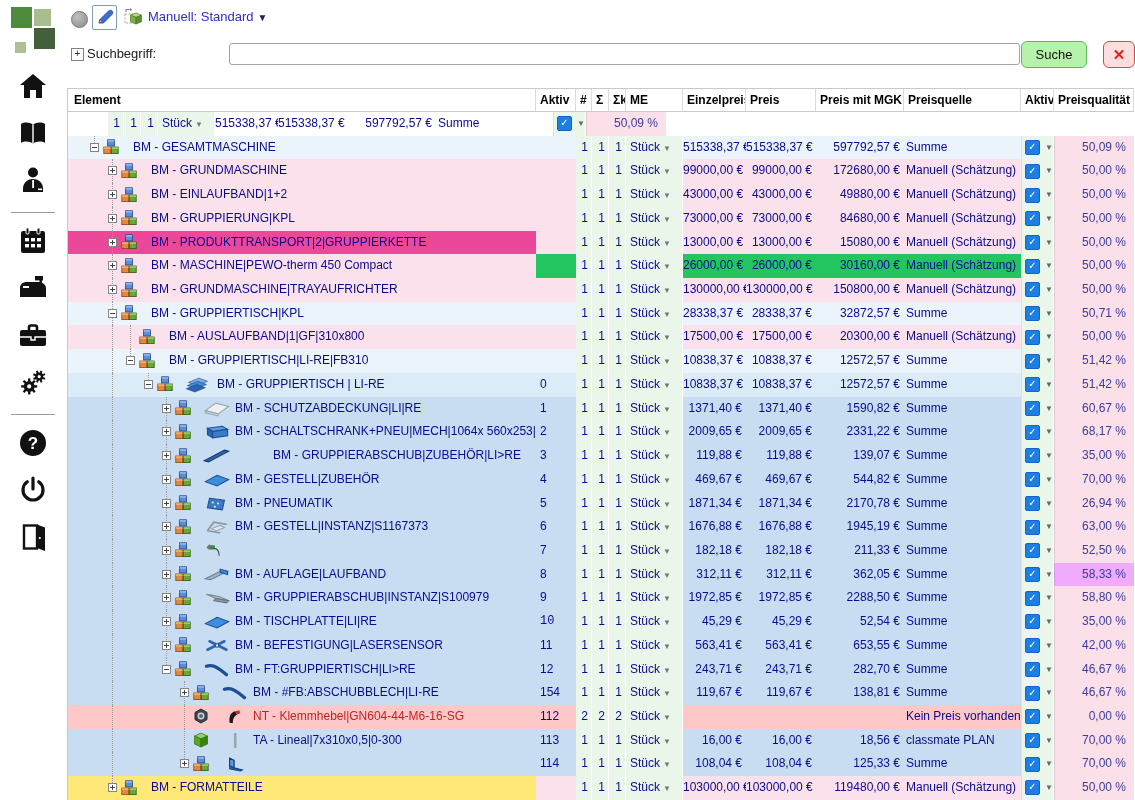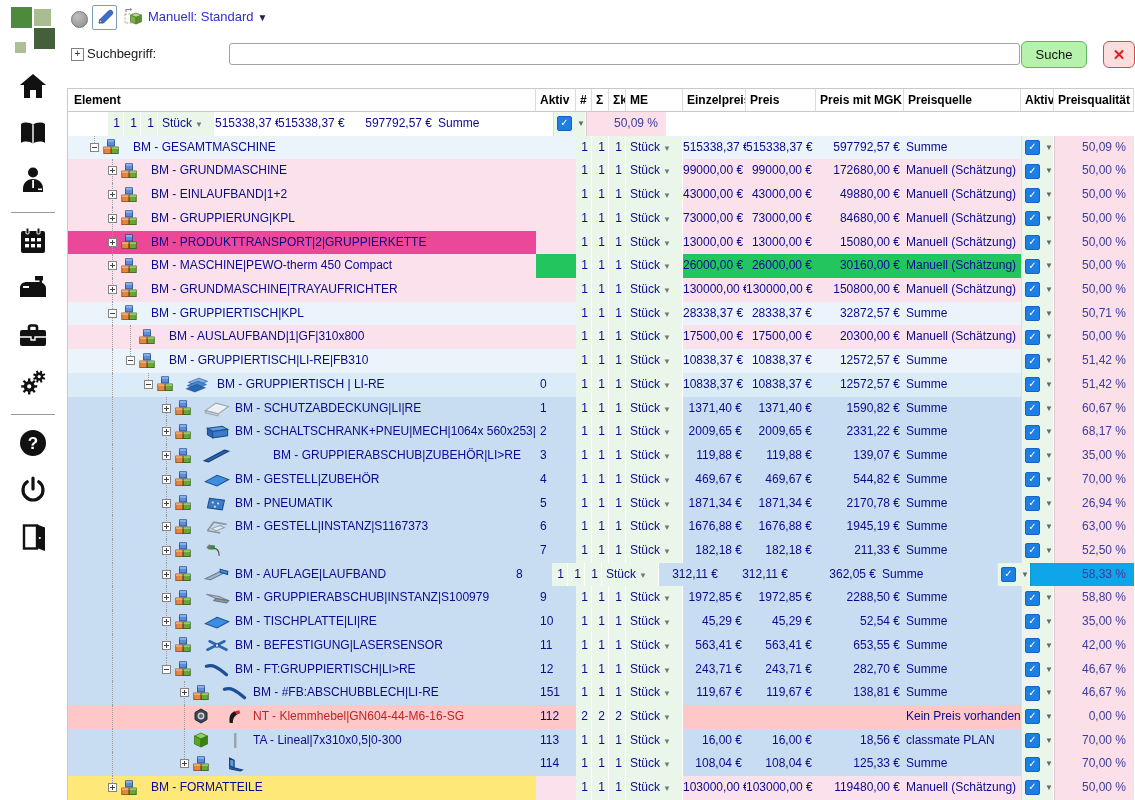--- a/index.html
+++ b/index.html
@@ -853,21 +853,21 @@
             <div class="c green num" style="width: 17px;">1</div>
             <div class="c green mecell" style="width: 57px;"><span>Stück</span><span class="mearrow">▼</span></div>
             <div class="c price" style="width: 63px;">312,11 €</div>
             <div class="c price" style="width: 70px;">312,11 €</div>
             <div class="c price" style="width: 88px;">362,05 €</div>
             <div class="c quelle" style="width: 117px;">Summe</div>
             <div class="c green aktiv" style="width: 33px;">
               <div class="cb">✓</div>
               <span class="cbarrow">▼</span>
             </div>
-            <div class="c pq" style="width: 104px; background: #0ea5e9;">58,33 %</div>
+            <div class="c pq" style="width: 80px; background: #f0abfc;">58,33 %</div>
           </div>
           <div class="grow" style="background: rgb(200, 221, 241);">
             <div class="c cel" style="background: rgb(200, 221, 241);">
               <div class="tline" style="left: 44px; top: 0px; height: 23.72px;"></div>
               <div class="tline" style="left: 98px; top: 0px; height: 23.72px;"></div>
               <div class="exp plus" style="left: 94px;"></div>
               <div class="ticon" style="left: 107px;"><svg viewBox="0 0 16 16">
                   <rect x="4.6" y="0.8" width="6.8" height="6.2" fill="#5b8dd9" stroke="#1f3f85" stroke-width="0.8"></rect>
                   <rect x="4.8" y="1" width="6.4" height="1.9" fill="#8ab0e8"></rect>
                   <rect x="0.8" y="8" width="6.8" height="6.6" fill="#e2873d" stroke="#8a4a16" stroke-width="0.8"></rect>
@@ -907,21 +907,21 @@
                   <rect x="0.8" y="8" width="6.8" height="6.6" fill="#e2873d" stroke="#8a4a16" stroke-width="0.8"></rect>
                   <rect x="1" y="8.2" width="6.4" height="1.8" fill="#eeab72"></rect>
                   <rect x="8.4" y="8" width="6.8" height="6.6" fill="#69a832" stroke="#2f5c14" stroke-width="0.8"></rect>
                   <rect x="8.6" y="8.2" width="6.4" height="1.8" fill="#9ac86e"></rect>
                 </svg></div>
               <div class="part" style="left: 135px;"><svg viewBox="0 0 26 16">
                   <polygon points="2,10 13,4 24,8 13,14" fill="#3d8de0" stroke="#1d4f94"></polygon>
                 </svg></div>
               <span class="ename" style="left: 167px; line-height: 23.72px;">BM - TISCHPLATTE|LI|RE</span>
             </div>
-            <div class="c lfdnr" style="width: 40px;">10</div>
+            <div class="c lfdnr" style="width: 40px; font-family: Liberation Mono, monospace;">10</div>
             <div class="c green num" style="width: 16px;">1</div>
             <div class="c green num" style="width: 17px;">1</div>
             <div class="c green num" style="width: 17px;">1</div>
             <div class="c green mecell" style="width: 57px;"><span>Stück</span><span class="mearrow">▼</span></div>
             <div class="c price" style="width: 63px;">45,29 €</div>
             <div class="c price" style="width: 70px;">45,29 €</div>
             <div class="c price" style="width: 88px;">52,54 €</div>
             <div class="c quelle" style="width: 117px;">Summe</div>
             <div class="c green aktiv" style="width: 33px;">
               <div class="cb">✓</div>
@@ -1007,21 +1007,21 @@
                   <rect x="0.8" y="8" width="6.8" height="6.6" fill="#e2873d" stroke="#8a4a16" stroke-width="0.8"></rect>
                   <rect x="1" y="8.2" width="6.4" height="1.8" fill="#eeab72"></rect>
                   <rect x="8.4" y="8" width="6.8" height="6.6" fill="#69a832" stroke="#2f5c14" stroke-width="0.8"></rect>
                   <rect x="8.6" y="8.2" width="6.4" height="1.8" fill="#9ac86e"></rect>
                 </svg></div>
               <div class="part" style="left: 153px;"><svg viewBox="0 0 26 16">
                   <path d="M3 5 C9 3 14 6 22 13" stroke="#1d4f94" stroke-width="3" fill="none" stroke-linecap="round"></path>
                 </svg></div>
               <span class="ename" style="left: 185px; line-height: 23.72px;">BM - #FB:ABSCHUBBLECH|LI-RE</span>
             </div>
-            <div class="c lfdnr" style="width: 40px;">151</div>
+            <div class="c lfdnr" style="width: 40px;">154</div>
             <div class="c green num" style="width: 16px;">1</div>
             <div class="c green num" style="width: 17px;">1</div>
             <div class="c green num" style="width: 17px;">1</div>
             <div class="c green mecell" style="width: 57px;"><span>Stück</span><span class="mearrow">▼</span></div>
             <div class="c price" style="width: 63px;">119,67 €</div>
             <div class="c price" style="width: 70px;">119,67 €</div>
             <div class="c price" style="width: 88px;">138,81 €</div>
             <div class="c quelle" style="width: 117px;">Summe</div>
             <div class="c green aktiv" style="width: 33px;">
               <div class="cb">✓</div>

